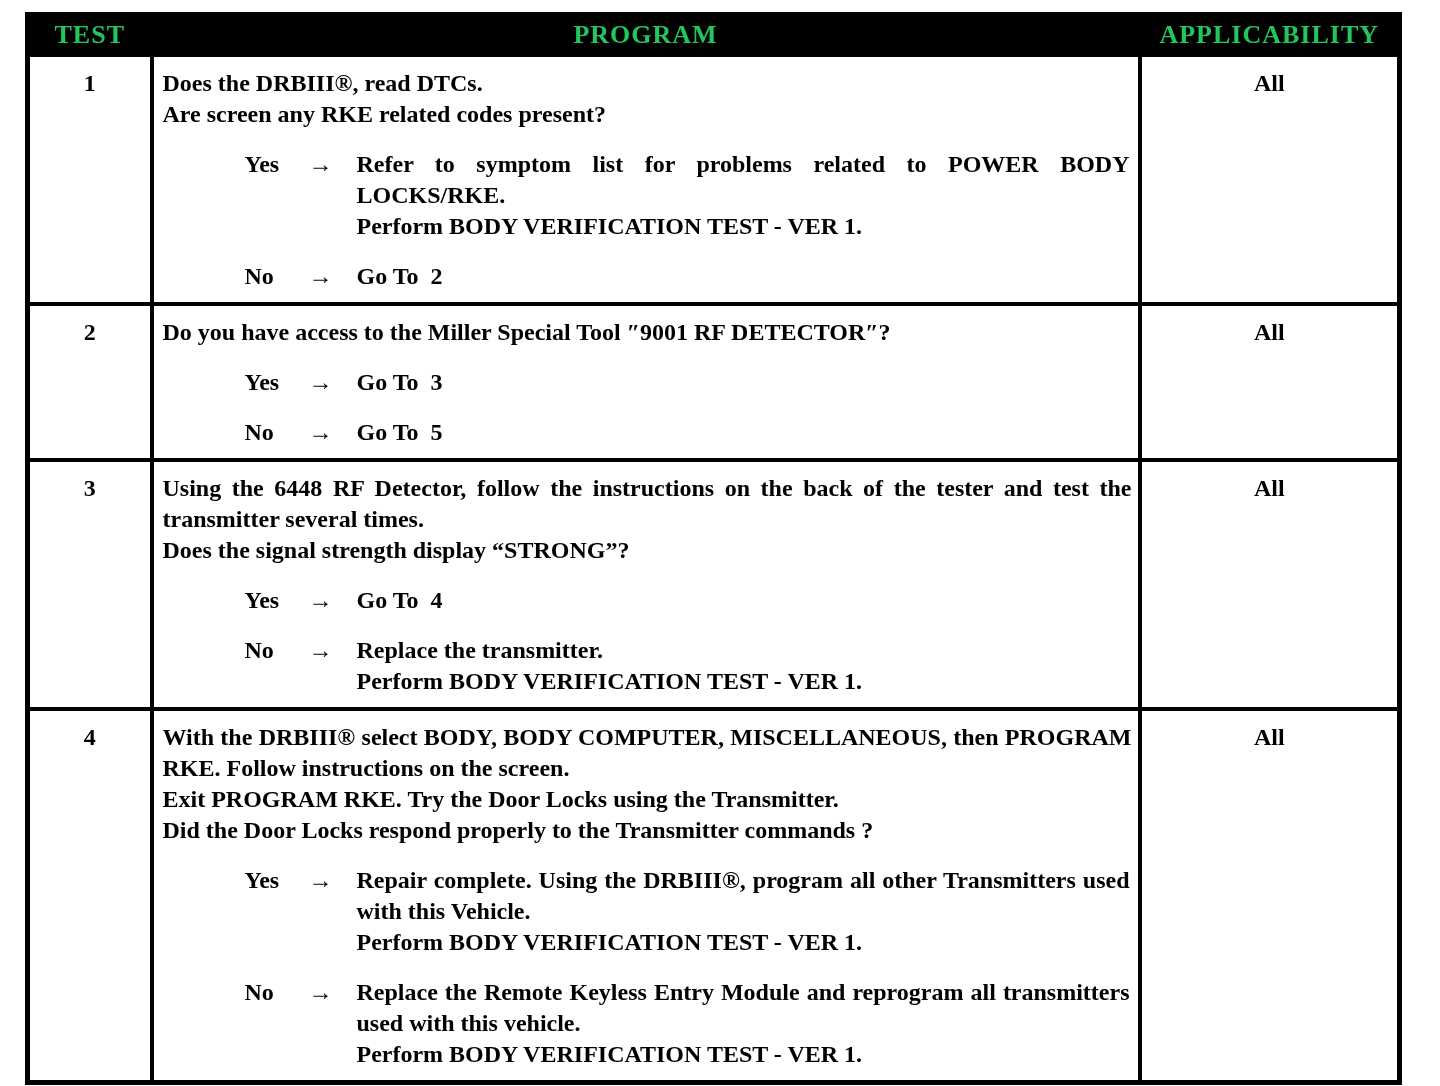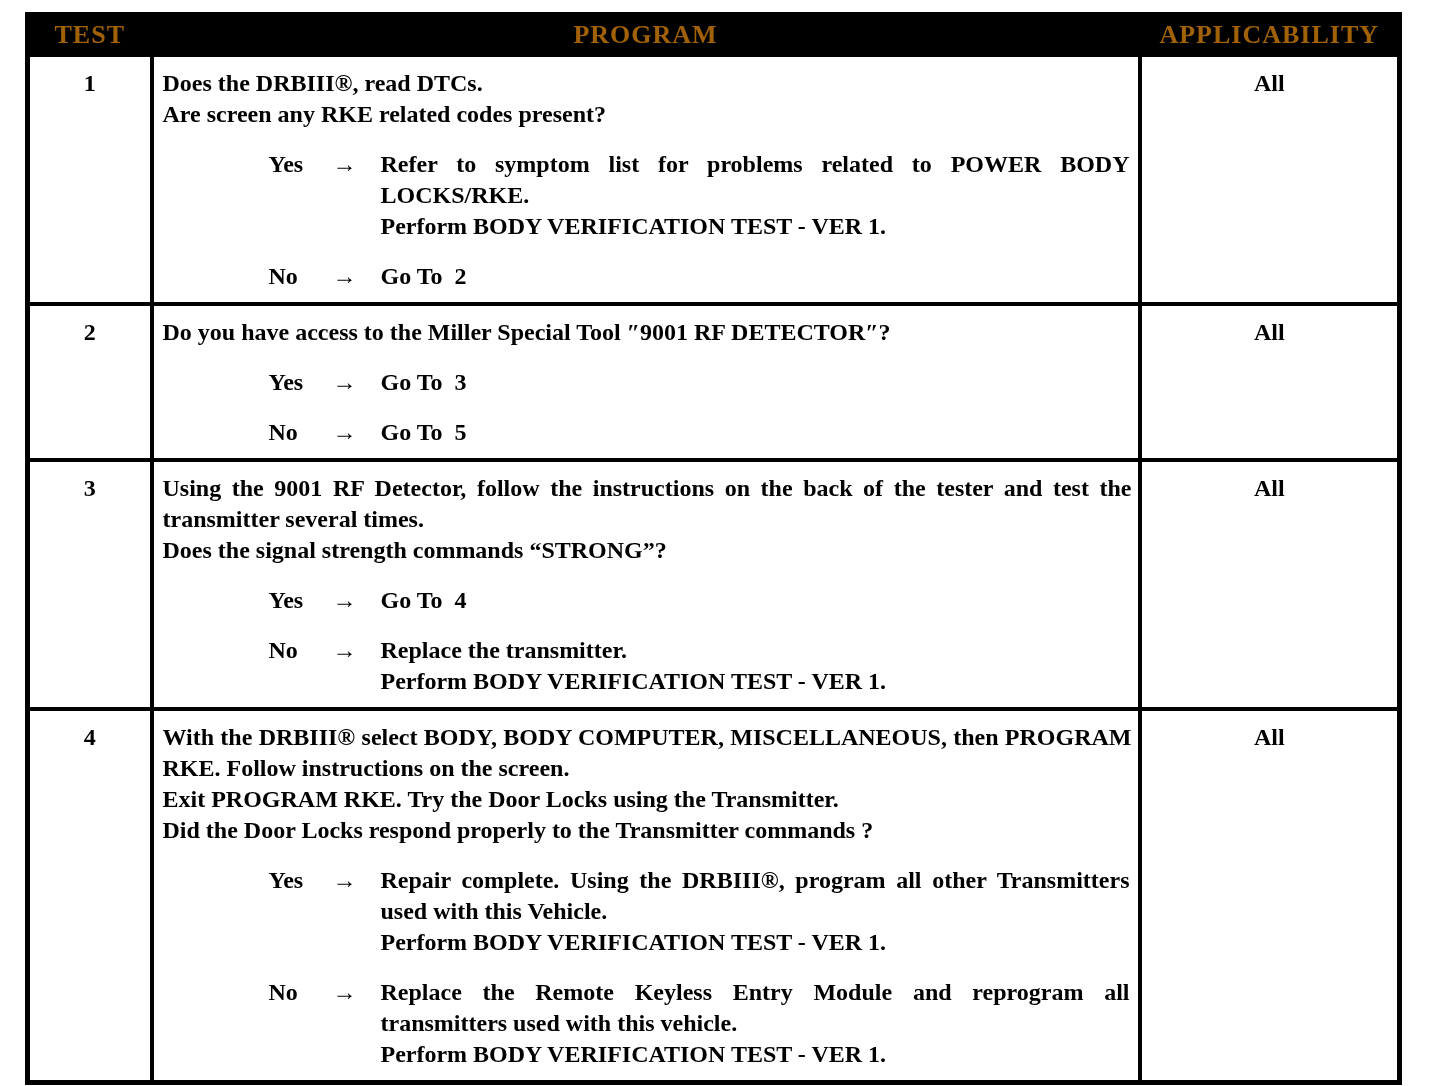--- a/index.html
+++ b/index.html
@@ -15,21 +15,21 @@
   table.tt {
     border-collapse: collapse;
     table-layout: fixed;
     width: 1372px;
     border: 5px solid #000;
   }
   .tt th, .tt td { border: 4px solid #000; }
 
   .tt thead th {
     background: #000;
-    color: #a16207;
+    color: #22c55e;
     font-weight: bold;
     font-size: 26px;
     letter-spacing: 1px;
     text-align: center;
     height: 40px;
     padding: 2px 0;
   }
 
   .tt td {
     vertical-align: top;
@@ -46,21 +46,21 @@
   tr.r2 td { height: 149px; }
   tr.r3 td { height: 245px; }
   tr.r4 td { height: 361px; }
 
   .q { margin: 0; }
   .just { text-align: justify; text-align-last: left; }
 
   .ans {
     display: grid;
     grid-template-columns: 64px 48px 1fr;
-    margin-left: 106px;
+    margin-left: 82px;
     margin-top: 19px;
     align-items: start;
   }
   .ans-label { display: block; }
   .ans-arrow { display: block; }
   .ans-text  { display: block; padding-right: 2px; }
 </style>
 </head>
 <body>
 
@@ -122,22 +122,22 @@
               <span class="q" style="display:block">Go To&nbsp;&nbsp;5</span>
             </span>
           </div>
         </td>
         <td class="appl-cell">All</td>
       </tr>
 
       <tr class="r3">
         <td class="test-cell">3</td>
         <td class="action-cell">
-          <div class="q just">Using the 9001 RF Detector, follow the instructions on the back of the tester and test the transmitter several times.</div>
-          <div class="q">Does the signal strength commands “STRONG”?</div>
+          <div class="q just">Using the 6448 RF Detector, follow the instructions on the back of the tester and test the transmitter several times.</div>
+          <div class="q">Does the signal strength display “STRONG”?</div>
           <div class="ans">
             <span class="ans-label">Yes</span>
             <span class="ans-arrow">→</span>
             <span class="ans-text">
               <span class="q" style="display:block">Go To&nbsp;&nbsp;4</span>
             </span>
           </div>
           <div class="ans">
             <span class="ans-label">No</span>
             <span class="ans-arrow">→</span>

